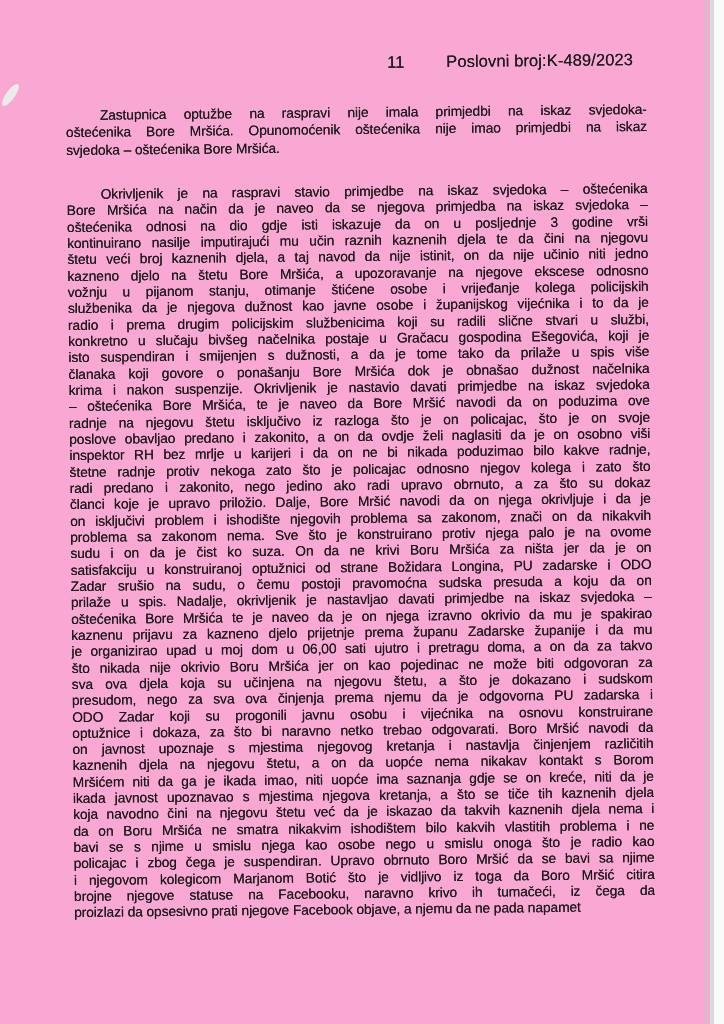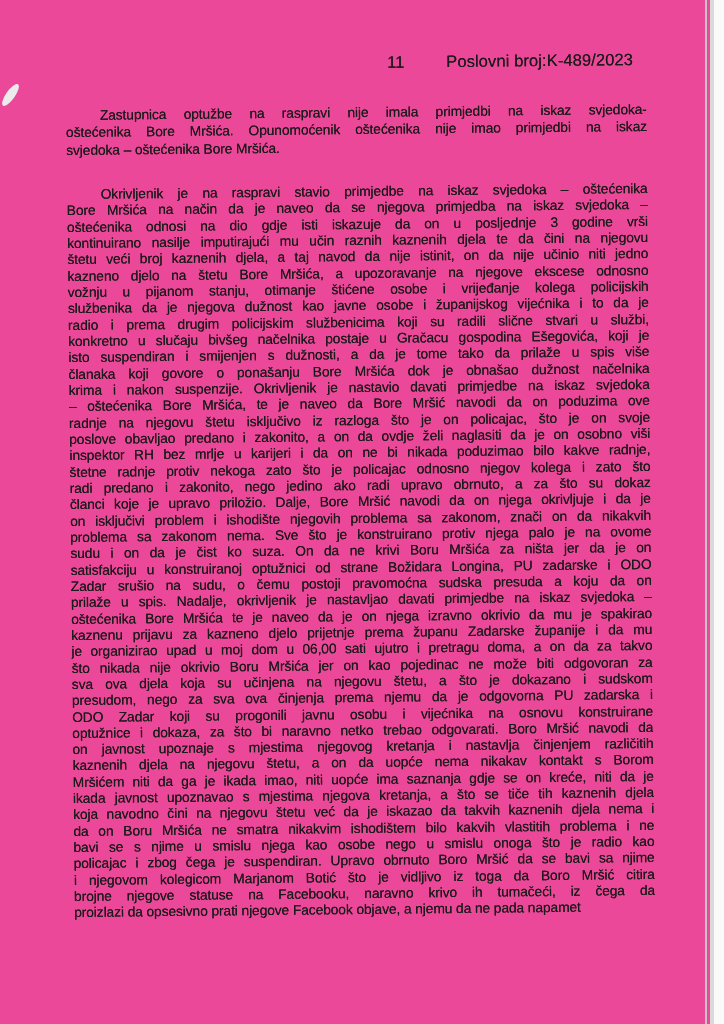--- a/index.html
+++ b/index.html
@@ -10,21 +10,21 @@
   body {
     width: 724px;
     height: 1024px;
     position: relative;
     overflow: hidden;
     font-family: "Liberation Sans", "DejaVu Sans", sans-serif;
   }
   #page {
     position: absolute;
     inset: 0;
-    background: #ec4899;
+    background: #f9a8d4;
   }
   
   #content {
     position: absolute;
     inset: 0;
     transform: rotate(-0.6deg);
     transform-origin: 50% 50%;
     color: #1b1b1b;
     text-shadow: 0 0 0.35px rgba(15,15,15,0.85);
   }

